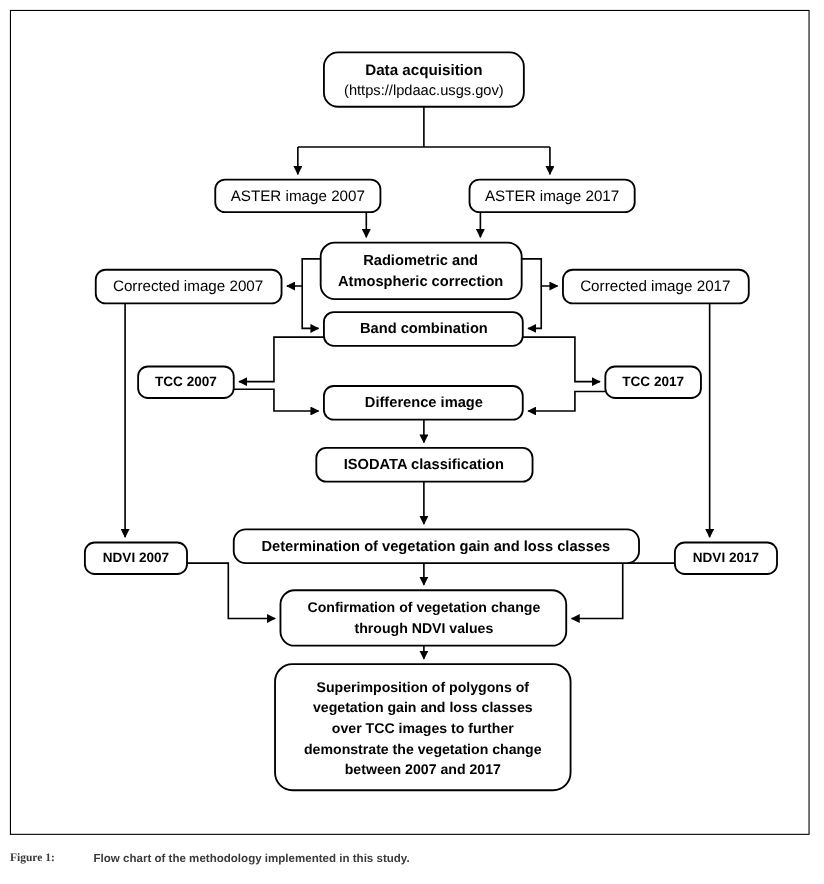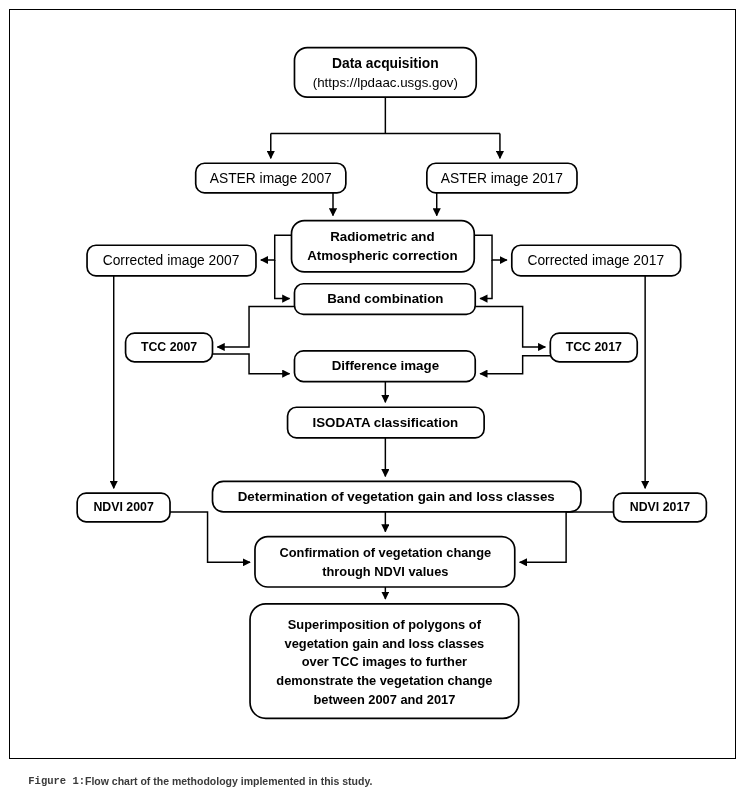--- a/index.html
+++ b/index.html
@@ -60,27 +60,26 @@
     position: absolute;
     left: 9px;
     top: 775px;
     width: 727px;
     height: 20px;
     display: flex;
     align-items: flex-start;
     gap: 0px;
   }
   #caption-label {
-    font-family: Liberation Mono, monospace;
+    font-family: Liberation Serif, serif;
     font-size: 10.5px;
     font-weight: bold;
     color: #3a3a3a;
     width: 76px;
     flex: none;
-    text-align: right;
   }
   #caption-text {
     font-family: "Liberation Sans", sans-serif;
     font-size: 10.5px;
     font-weight: bold;
     color: #3a3a3a;
   }
 </style>
 </head>
 <body>

